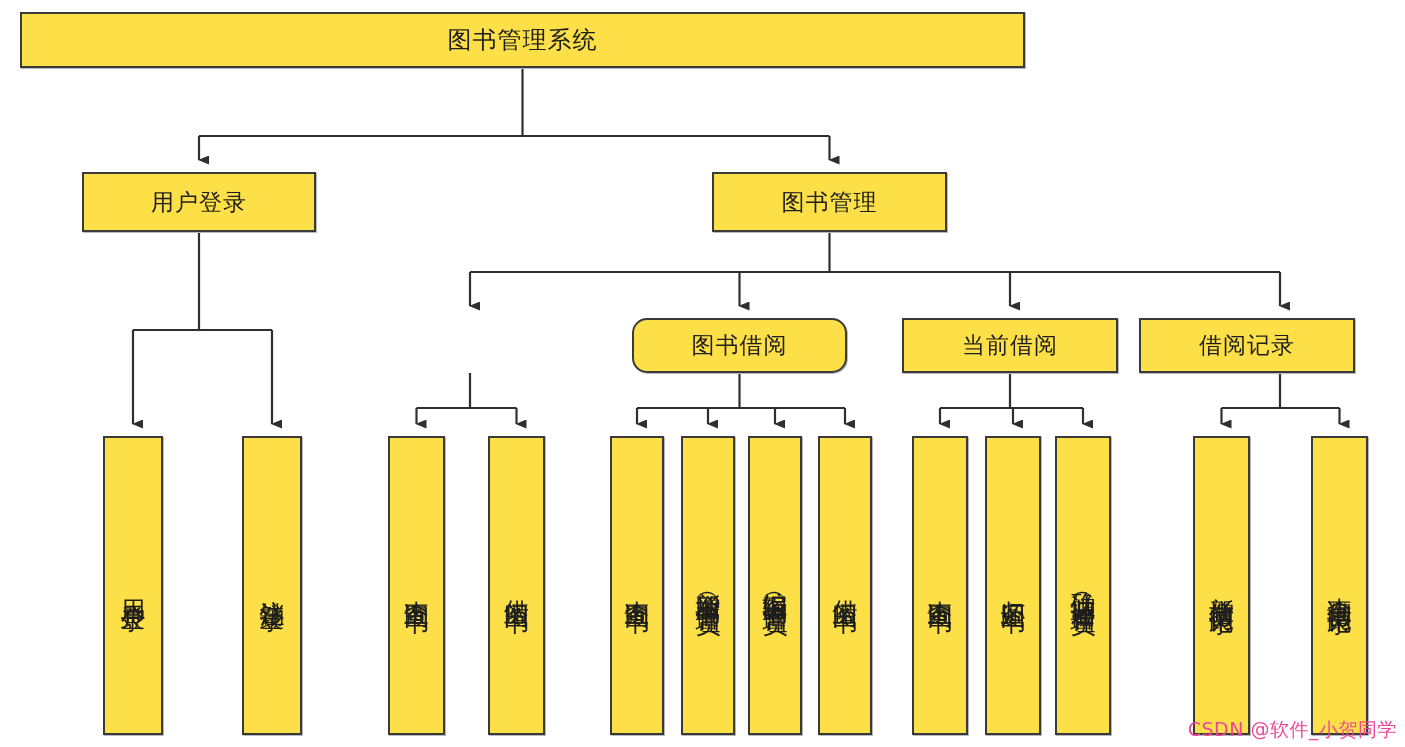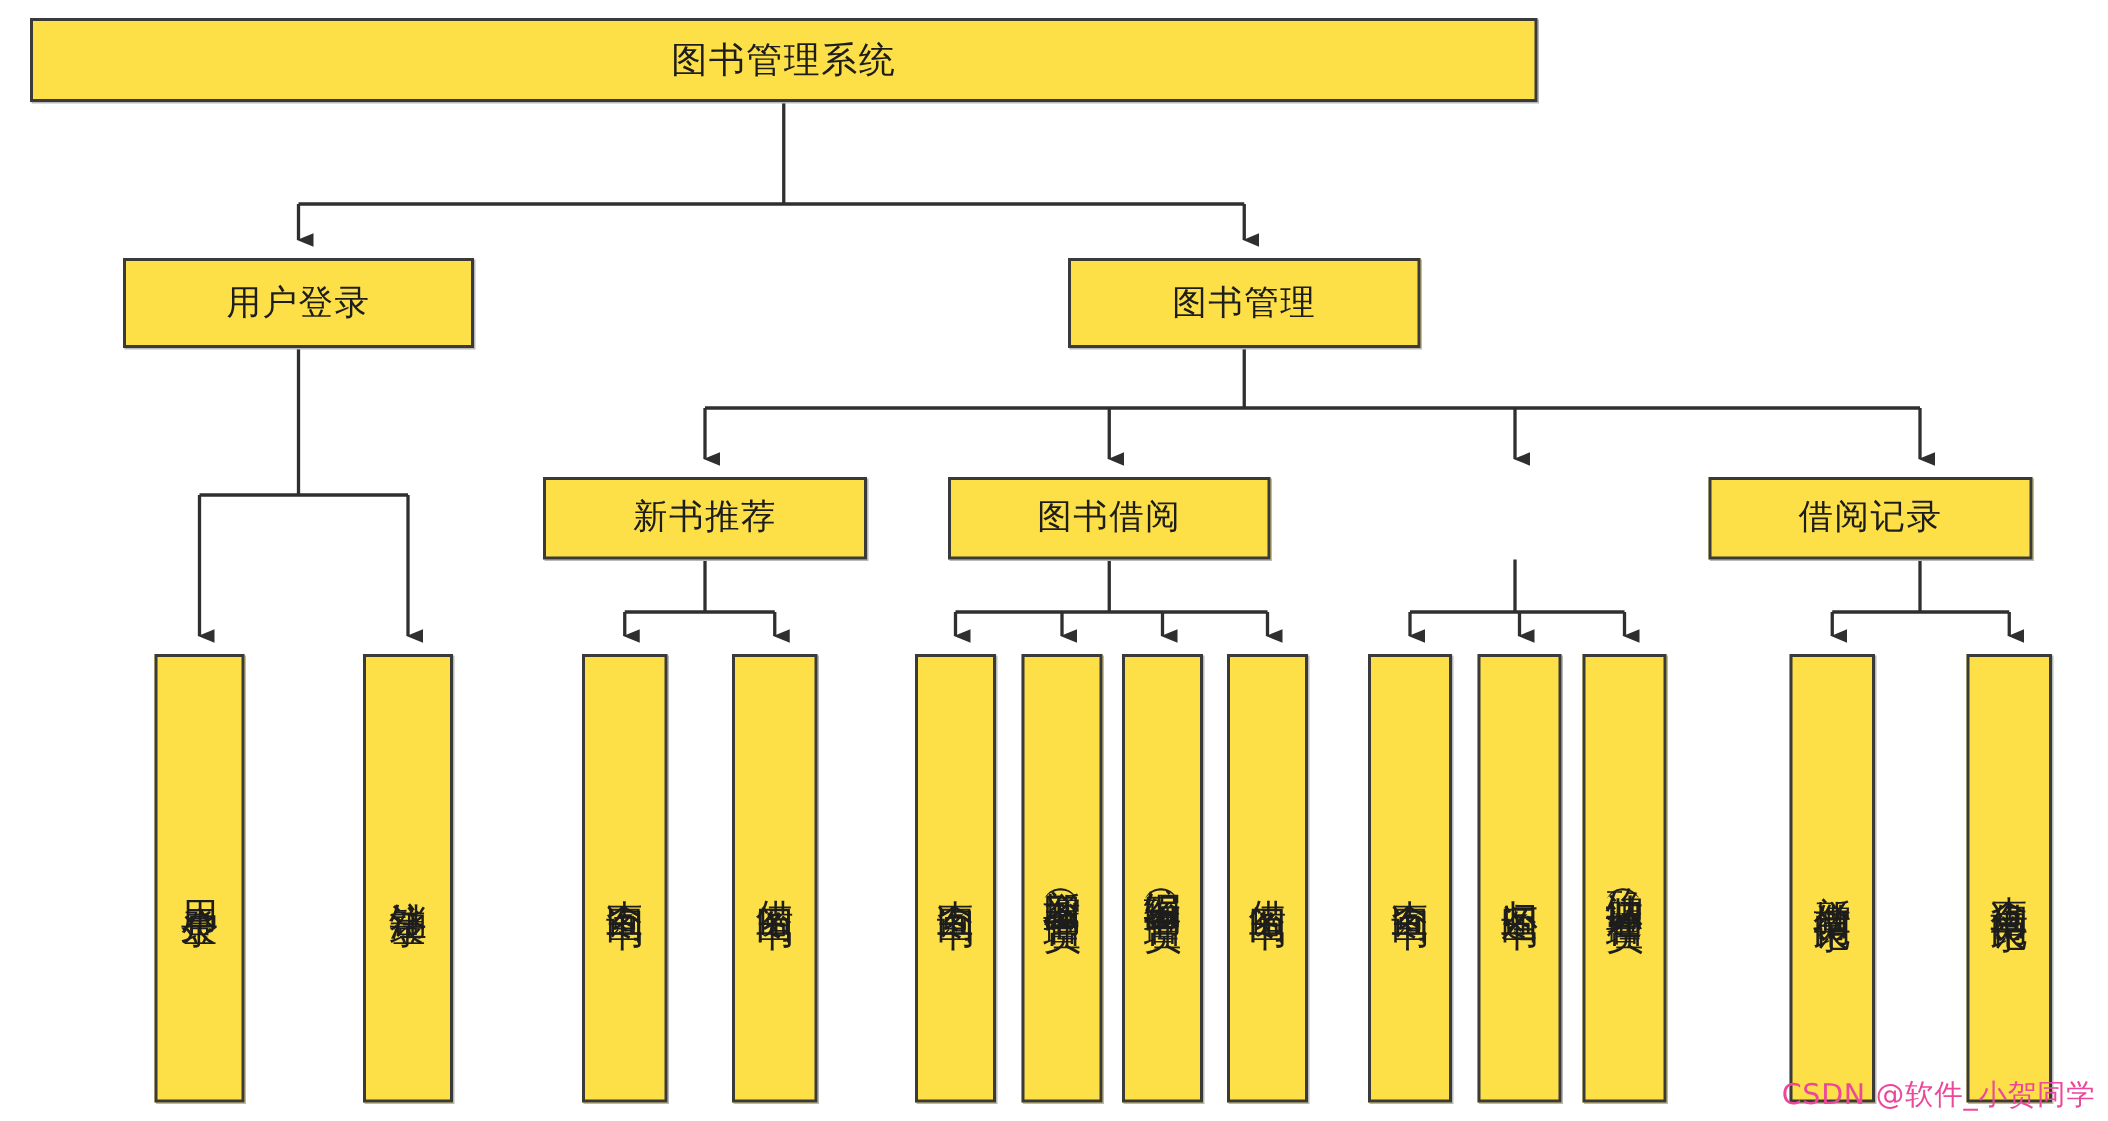--- a/index.html
+++ b/index.html
@@ -141,28 +141,28 @@
   </div>
 
   <div class="node horiz" style="left:82px; top:172px; width:234px; height:60px;">
     <span class="node-label">用户登录</span>
   </div>
 
   <div class="node horiz" style="left:712px; top:172px; width:235px; height:60px;padding-left:32px;">
     <span class="node-label">图书管理</span>
   </div>
 
-  <div class="node horiz" style="left:362px; top:318px; width:216px; height:55px;">
-    <span class="node-label">新书推荐</span>
-  </div>
-
-  <div class="node horiz" style="left:632px; top:318px; width:215px; height:55px;">
+
+  <div class="node horiz" style="left:632px; top:318px; width:215px; height:55px;border-radius:15px;">
     <span class="node-label">图书借阅</span>
   </div>
 
+  <div class="node horiz" style="left:902px; top:318px; width:216px; height:55px;">
+    <span class="node-label">当前借阅</span>
+  </div>
 
   <div class="node horiz" style="left:1139px; top:318px; width:216px; height:55px;">
     <span class="node-label">借阅记录</span>
   </div>
 
   <div class="node vert" style="left:103px; top:436px; width:60px; height:299px;">
     <span class="node-label">用户登录</span>
   </div>
 
   <div class="node vert" style="left:242px; top:436px; width:60px; height:299px;">

